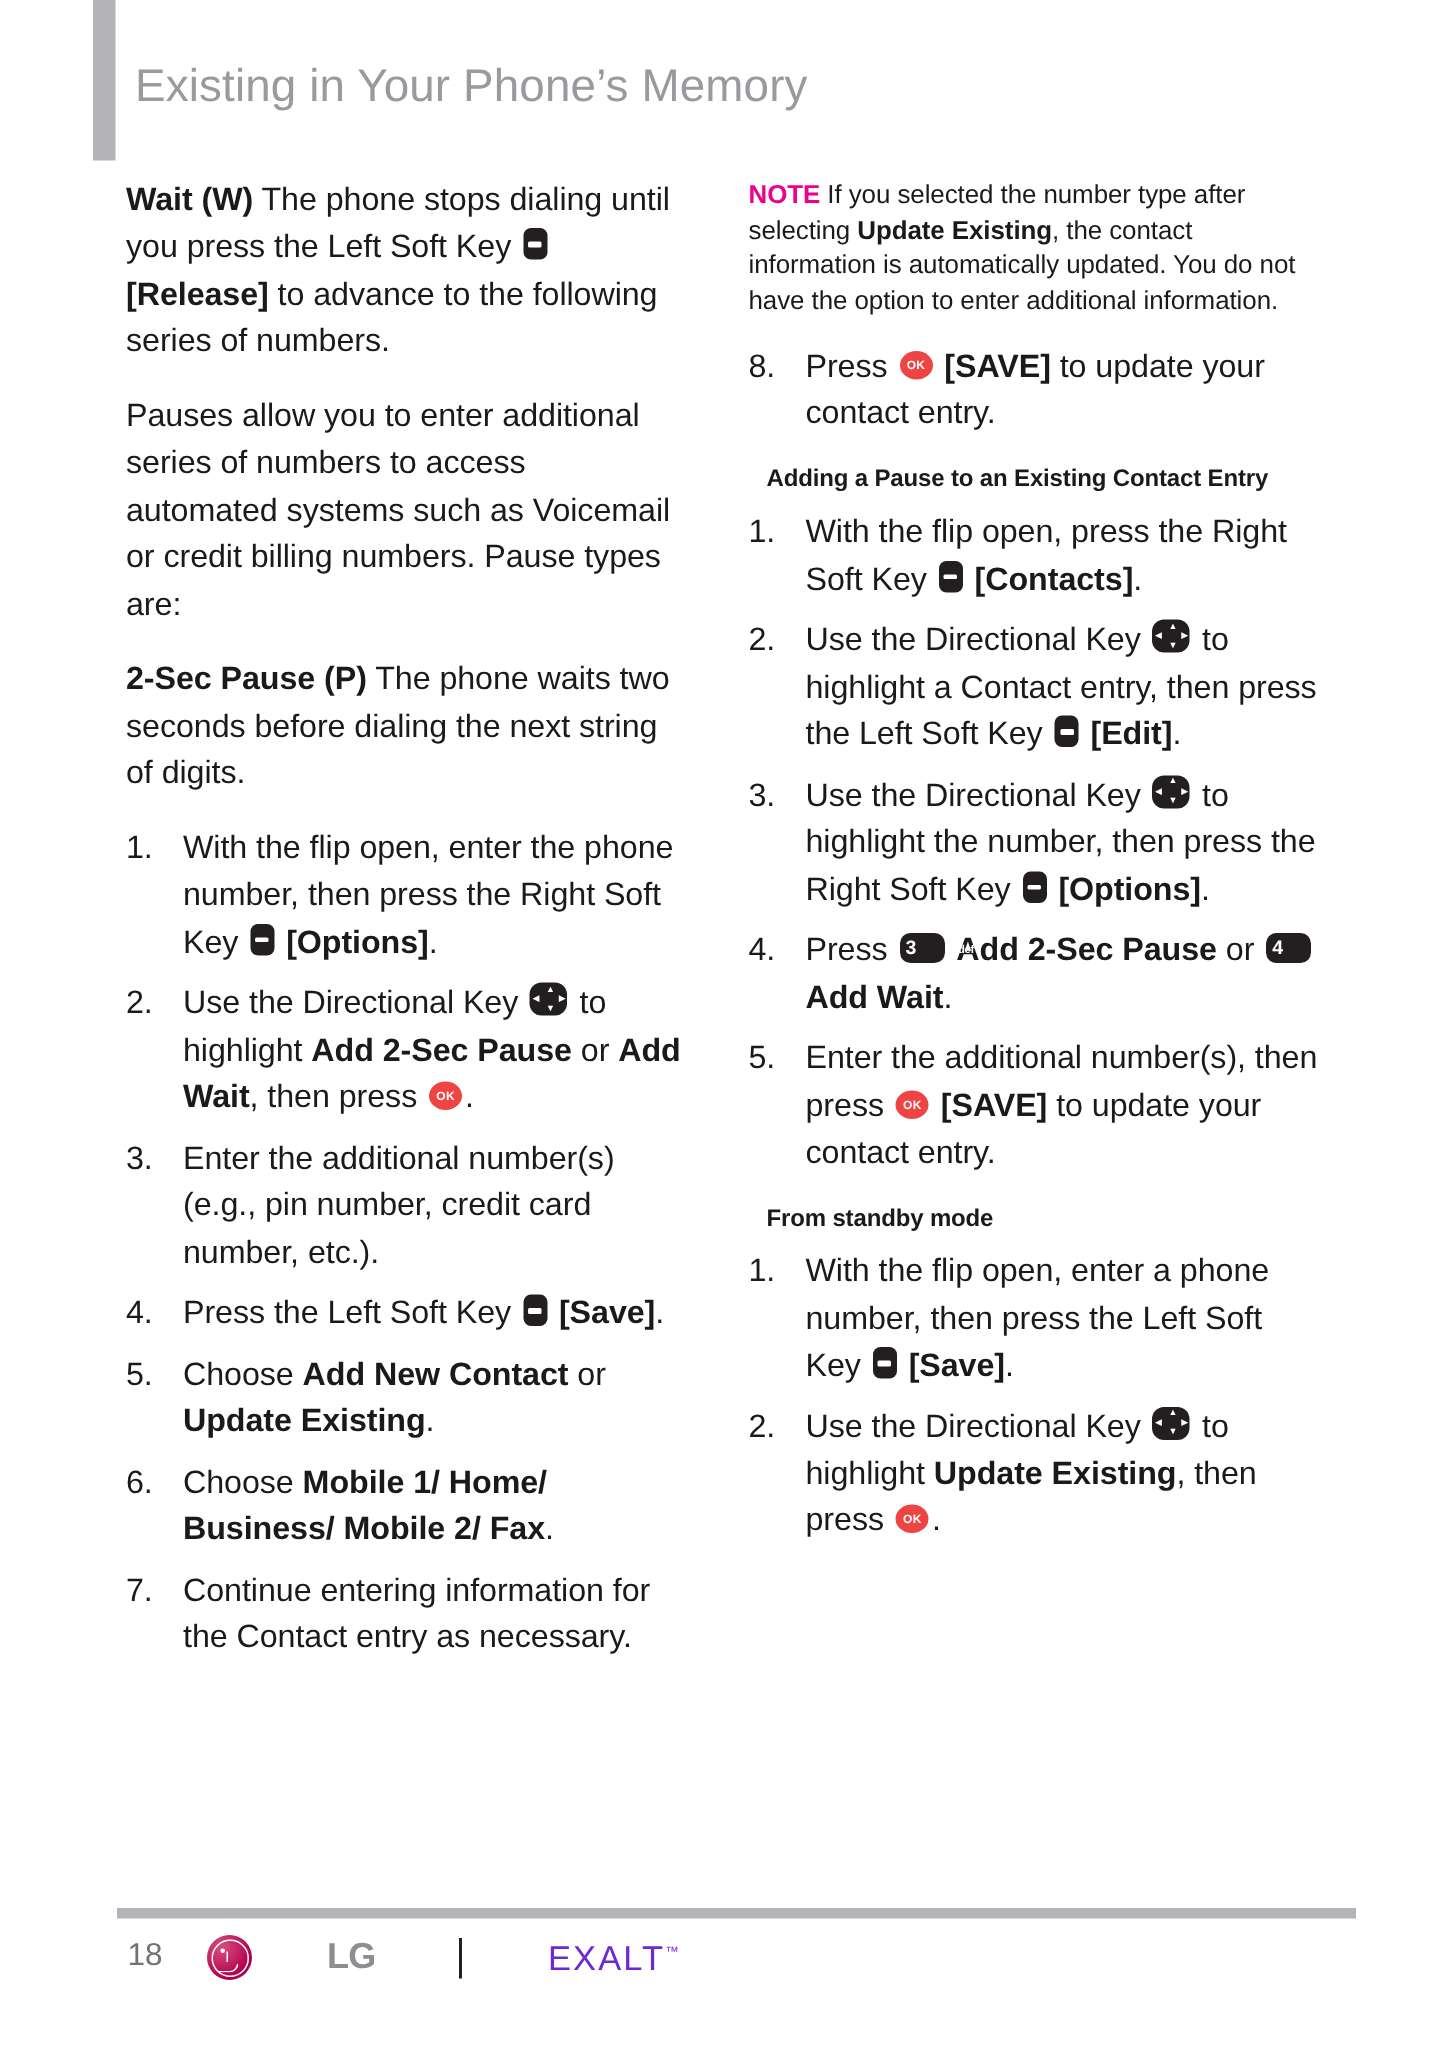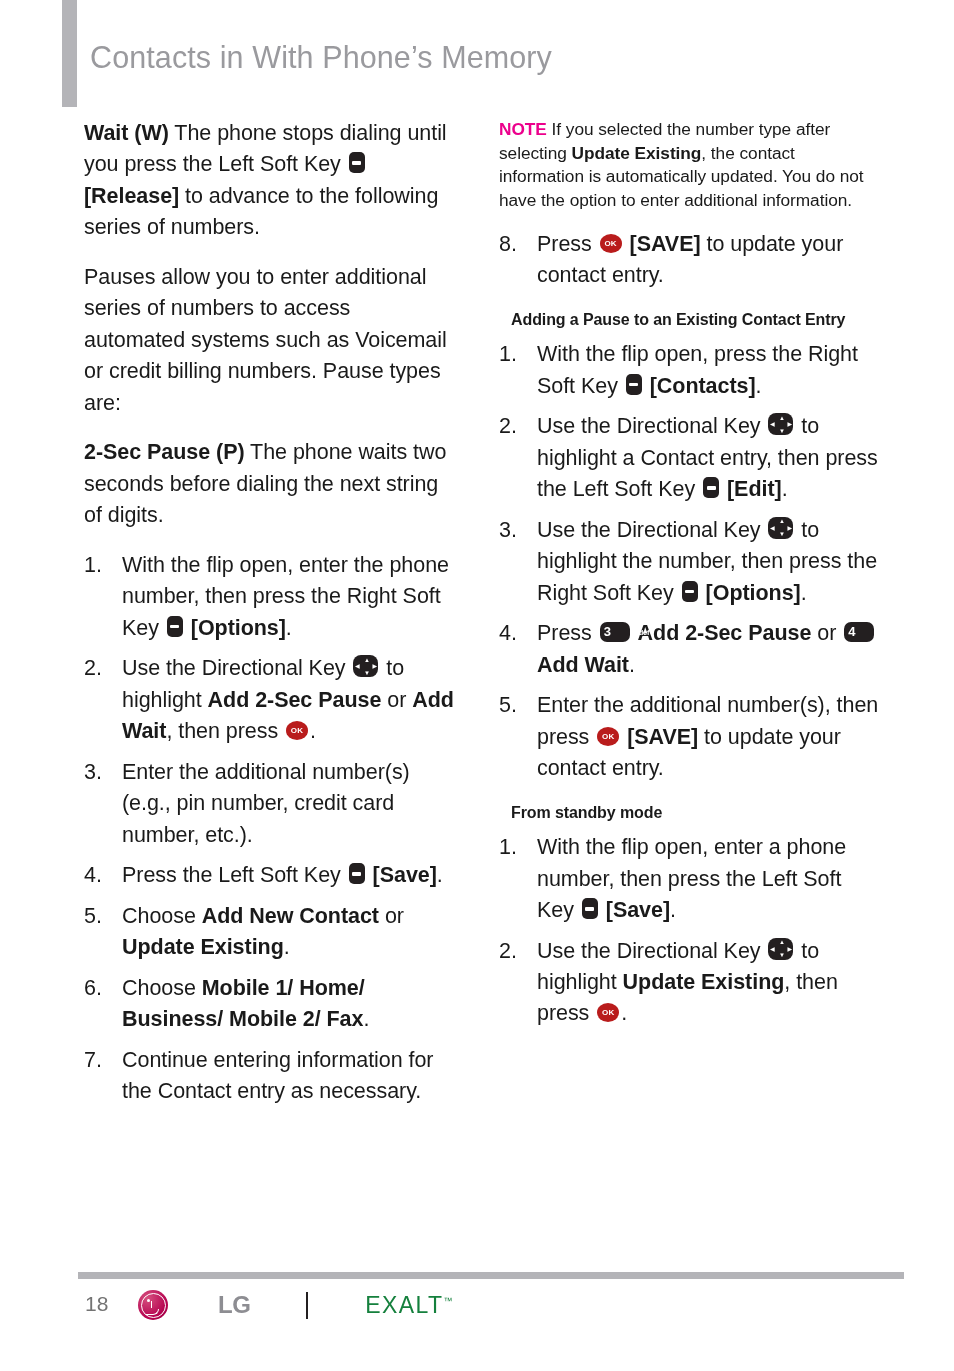--- a/index.html
+++ b/index.html
@@ -145,21 +145,21 @@
     font-size: 6px;
     line-height: 6px;
   }
   .k-dir i.up    { left: 10.5px; top: 1.5px; }
   .k-dir i.down  { left: 10.5px; top: 14.5px; }
   .k-dir i.left  { left: 1.5px;  top: 8px; }
   .k-dir i.right { left: 19px;   top: 8px; }
   
   .k-ok {
     width: 22px; height: 19px;
-    background: #b91c1c;
+    background: #ef4444;
     border-radius: 50%;
     margin: 0 2px;
   }
   .k-ok span {
     position: absolute;
     left: 0; top: 0;
     width: 22px; height: 19px;
     line-height: 19px;
     text-align: center;
     color: #ffffff;
@@ -262,35 +262,35 @@
     margin-right: 11px;
   }
   .brand-divider {
     width: 2px; height: 27px;
     background: #231f20;
     margin-right: 12px;
   }
   .exalt-text {
     font-size: 23px;
     font-weight: 400;
-    color: #15803d;
+    color: #6d28d9;
     letter-spacing: 1.4px;
   }
   .tm {
     font-size: 9px;
     vertical-align: 9px;
     letter-spacing: 0;
   }
 </style>
 </head>
 <body>
 
 <div class="header">
   <div class="header-bar"></div>
-  <div class="header-title">Contacts in With Phone’s Memory</div>
+  <div class="header-title">Existing in Your Phone’s Memory</div>
 </div>
 
 <div class="columns">
 
   <div class="col col-left">
 
     <p class="body">
       <b>Wait (W)</b><span> The phone stops dialing until you press the Left Soft Key </span><span class="kicon k-soft"></span><b>[Release]</b><span> to advance to the following series of numbers.</span>
     </p>
 

